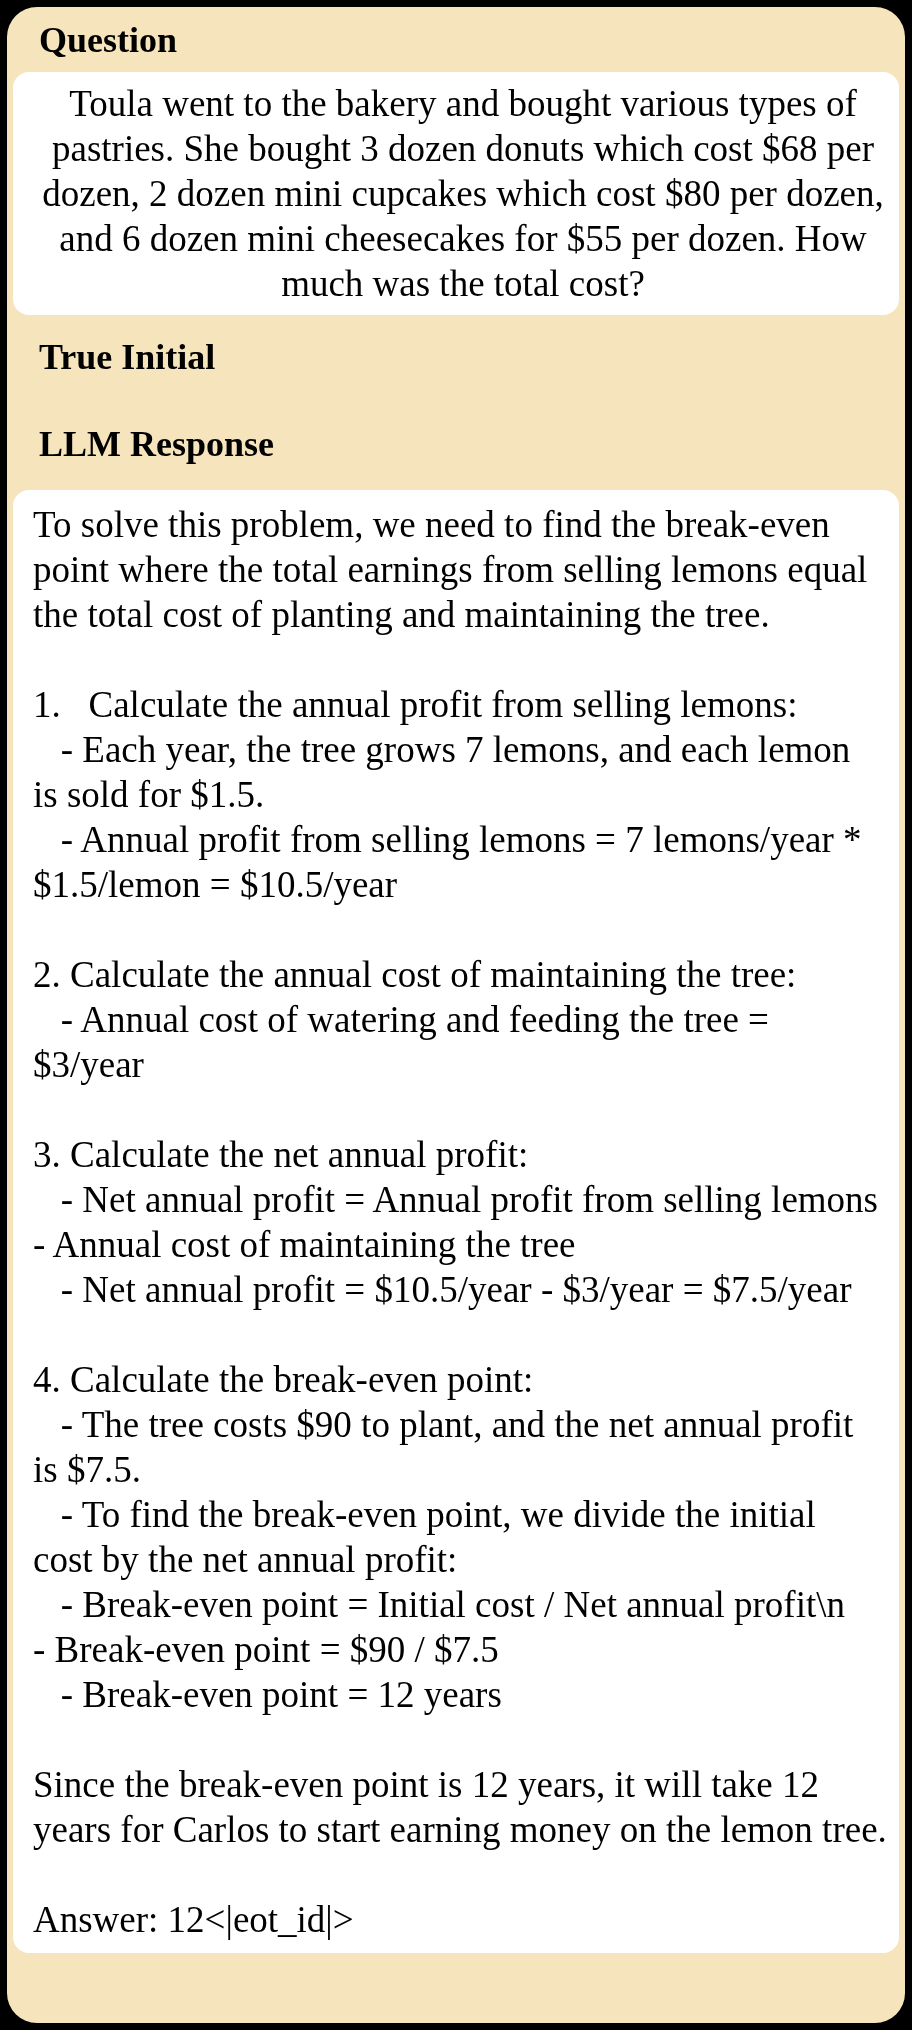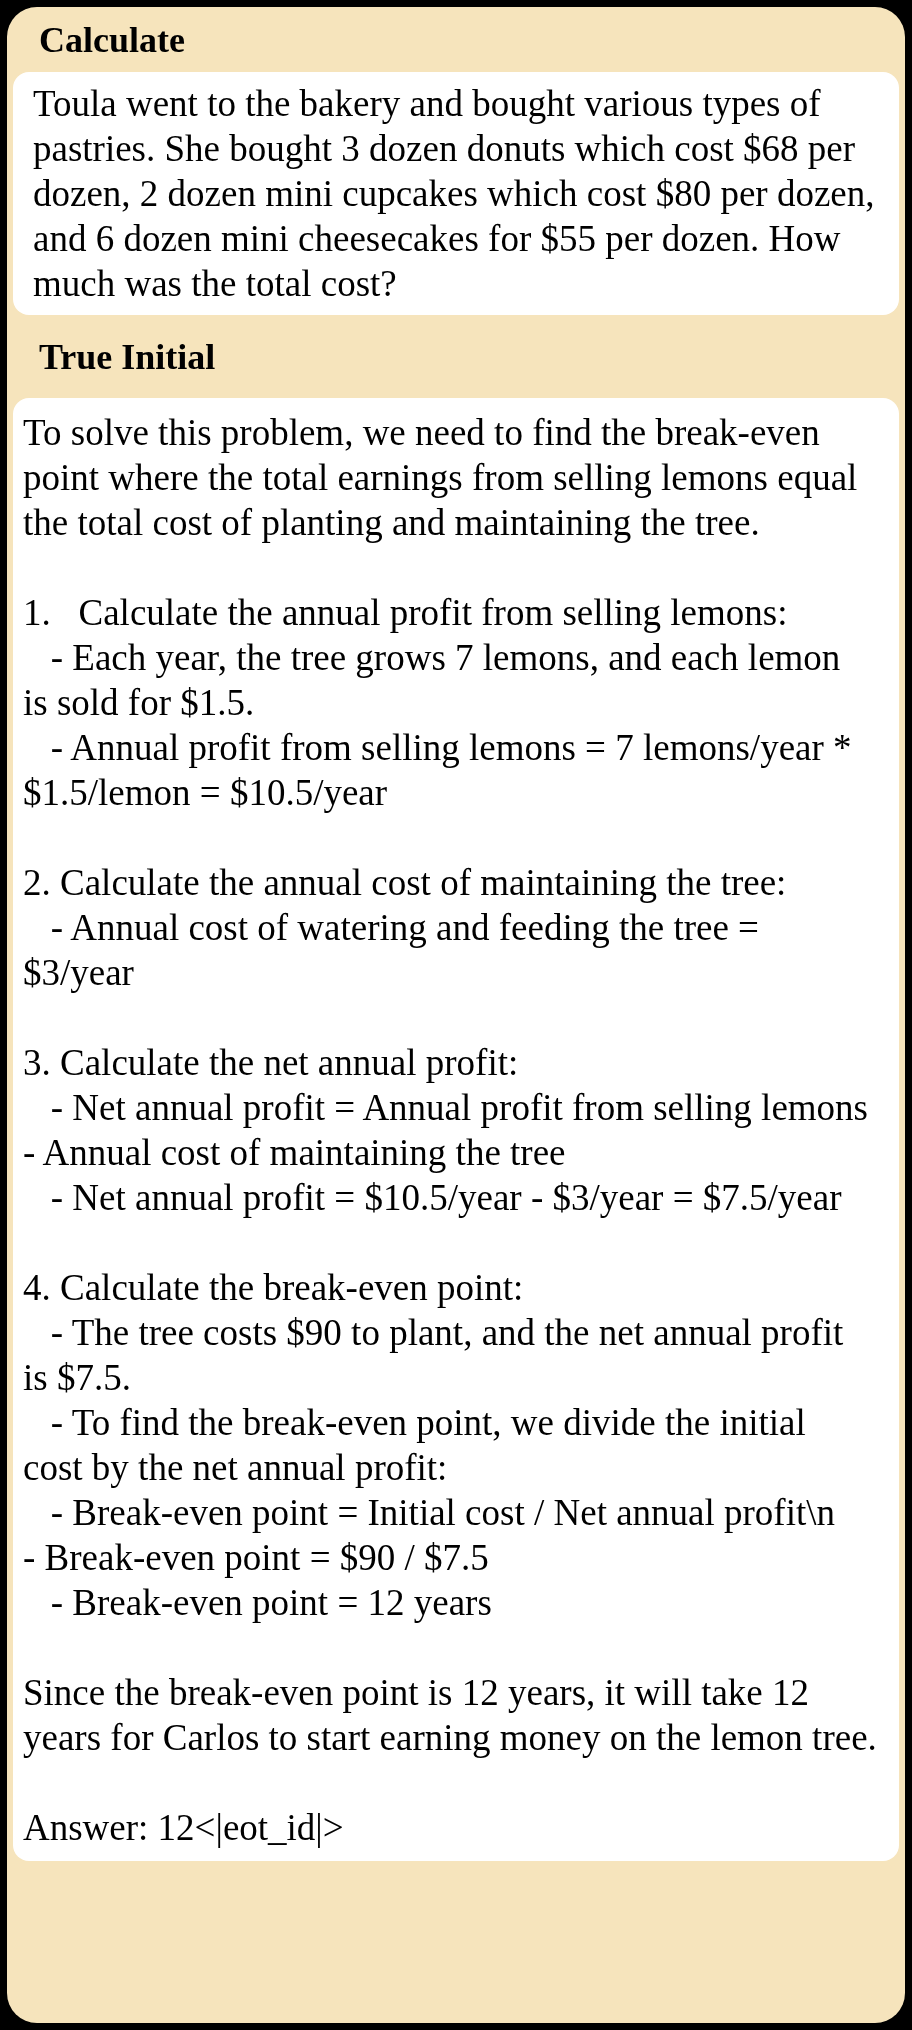--- a/index.html
+++ b/index.html
@@ -51,52 +51,56 @@
     font-family: "Liberation Serif", "DejaVu Serif", serif;
     font-size: 37px;
     line-height: 45px;
     color: var(--text);
     white-space: pre;
     overflow: hidden;
   }
   .b-question {
     height: 243px;
     padding: 9px 6px 0 20px;
+    text-align: center;
   }
   .b-answer {
     height: 60px;
     padding: 13px 6px 0 20px;
     font-family: "DejaVu Sans", "Liberation Sans", sans-serif;
     font-size: 29px;
     line-height: 34px;
   }
   .b-response {
     height: 1463px;
-    padding: 12px 6px 0 10px;
+    padding: 12px 6px 0 20px;
   }
 </style>
 </head>
 <body>
 
 <div class="page">
   <div class="card">
 
     <div class="sec-header h-question">
-      <span>Calculate</span>
+      <span>Question</span>
     </div>
     <div class="sec-body b-question">Toula went to the bakery and bought various types of
 pastries. She bought 3 dozen donuts which cost $68 per
 dozen, 2 dozen mini cupcakes which cost $80 per dozen,
 and 6 dozen mini cheesecakes for $55 per dozen. How
 much was the total cost?</div>
 
     <div class="sec-header h-true-answer">
       <span>True Initial</span>
     </div>
 
+    <div class="sec-header h-llm">
+      <span>LLM Response</span>
+    </div>
     <div class="sec-body b-response">To solve this problem, we need to find the break-even
 point where the total earnings from selling lemons equal
 the total cost of planting and maintaining the tree.
 
 1.   Calculate the annual profit from selling lemons:
    - Each year, the tree grows 7 lemons, and each lemon
 is sold for $1.5.
    - Annual profit from selling lemons = 7 lemons/year *
 $1.5/lemon = $10.5/year
 

